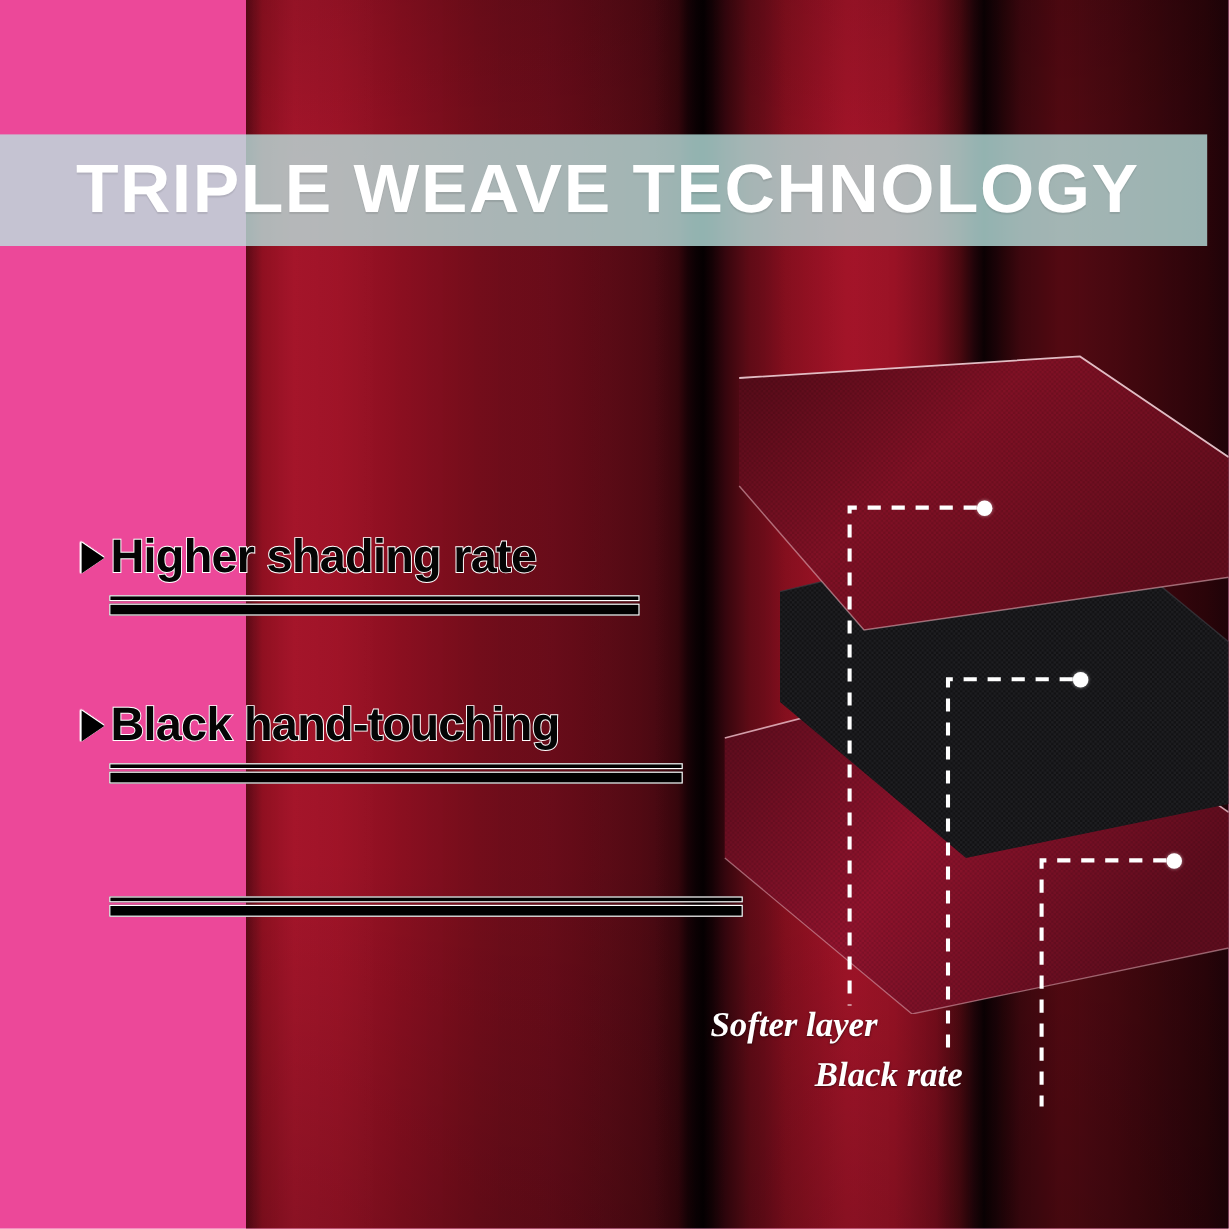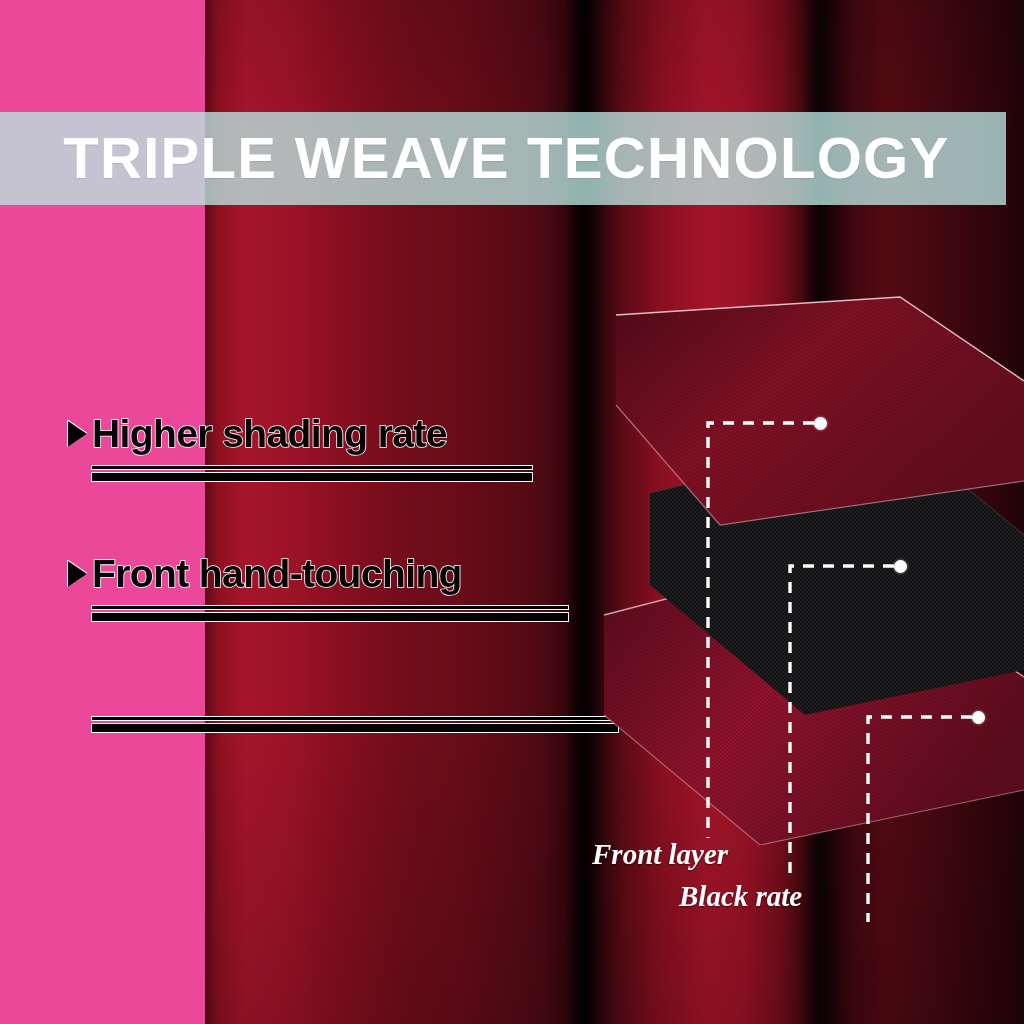--- a/index.html
+++ b/index.html
@@ -115,20 +115,21 @@
   
   .features {
     position: absolute;
     left: 68px;
     top: 414px;
     width: 520px;
   }
   .feature {
     position: relative;
     margin-bottom: 0;
+    margin-top: 31px;
   }
   .feature-row {
     display: flex;
     align-items: center;
     white-space: nowrap;
   }
   .tri-icon {
     width: 0;
     height: 0;
     border-left: 19px solid #000000;
@@ -231,21 +232,21 @@
       </div>
       <div class="rule-wrap">
         <div class="rule-thin"></div>
         <div class="rule-thick"></div>
       </div>
     </div>
 
     <div class="feature f2">
       <div class="feature-row">
         <span class="tri-icon"></span>
-        <span class="feature-text">Front hand-touching</span>
+        <span class="feature-text">Black hand-touching</span>
       </div>
       <div class="rule-wrap">
         <div class="rule-thin"></div>
         <div class="rule-thick"></div>
       </div>
     </div>
 
     <div class="feature f3">
       <div class="rule-wrap">
         <div class="rule-thin"></div>
@@ -313,17 +314,17 @@
 
       <polyline points="894,566 790,566 790,878" fill="none" stroke="#ffffff" stroke-width="3.4" stroke-dasharray="11 9" stroke-linecap="butt"></polyline>
 
       <polyline points="972,717 868,717 868,922" fill="none" stroke="#ffffff" stroke-width="3.4" stroke-dasharray="11 9" stroke-linecap="butt"></polyline>
     </svg>
 
     <div class="dot" style="left:814px; top:417px;"></div>
     <div class="dot" style="left:894px; top:560px;"></div>
     <div class="dot" style="left:972px; top:711px;"></div>
 
-    <div class="label" style="left:592px; top:838px;">Front layer</div>
+    <div class="label" style="left:592px; top:838px;">Softer layer</div>
     <div class="label" style="left:679px; top:880px;">Black rate</div>
   </div>
 
 </div>
 
 </body></html>

